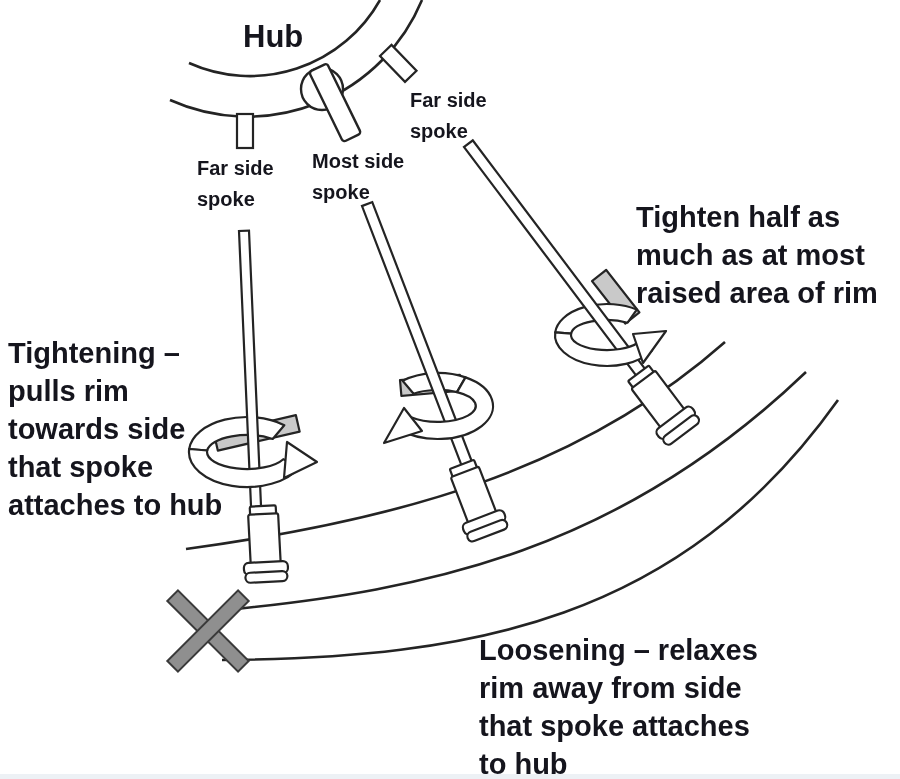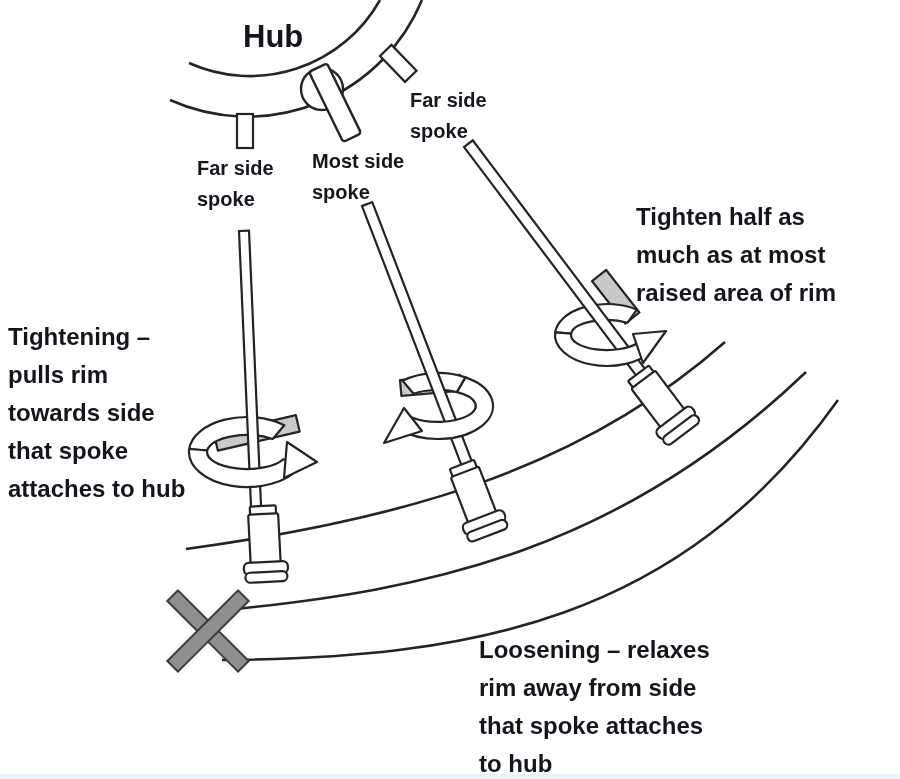--- a/index.html
+++ b/index.html
@@ -20,21 +20,21 @@
     font-weight:bold;
   }
   #drawing{position:absolute;left:0;top:0;}
   .lbl{
     position:absolute;
     white-space:pre-line;
     color:var(--text);
     -webkit-user-select:none;user-select:none;
   }
   .lbl.small{font-size:20px;line-height:31px;}
-  .lbl.note{font-size:24px;line-height:38px;}
+  .lbl.note{font-size:29px;line-height:38px;}
   #hub-label{font-size:31px;line-height:34px;}
   #edge-strip{
     position:absolute;left:0;bottom:0;width:900px;height:5px;
     background:#edf1f5;
   }
 </style>
 </head>
 <body>
 
 <div id="stage">
@@ -114,21 +114,21 @@
 
   <div class="lbl small" style="left:197px;top:153px;">Far side
 spoke</div>
 
   <div class="lbl small" style="left:312px;top:146px;">Most side
 spoke</div>
 
   <div class="lbl small" style="left:410px;top:85px;">Far side
 spoke</div>
 
-  <div class="lbl note" style="left:8px;top:318px;">Tightening –
+  <div class="lbl note" style="left:8px;top:334px;">Tightening –
 pulls rim
 towards side
 that spoke
 attaches to hub</div>
 
   <div class="lbl note" style="left:636px;top:198px;">Tighten half as
 much as at most
 raised area of rim</div>
 
 

